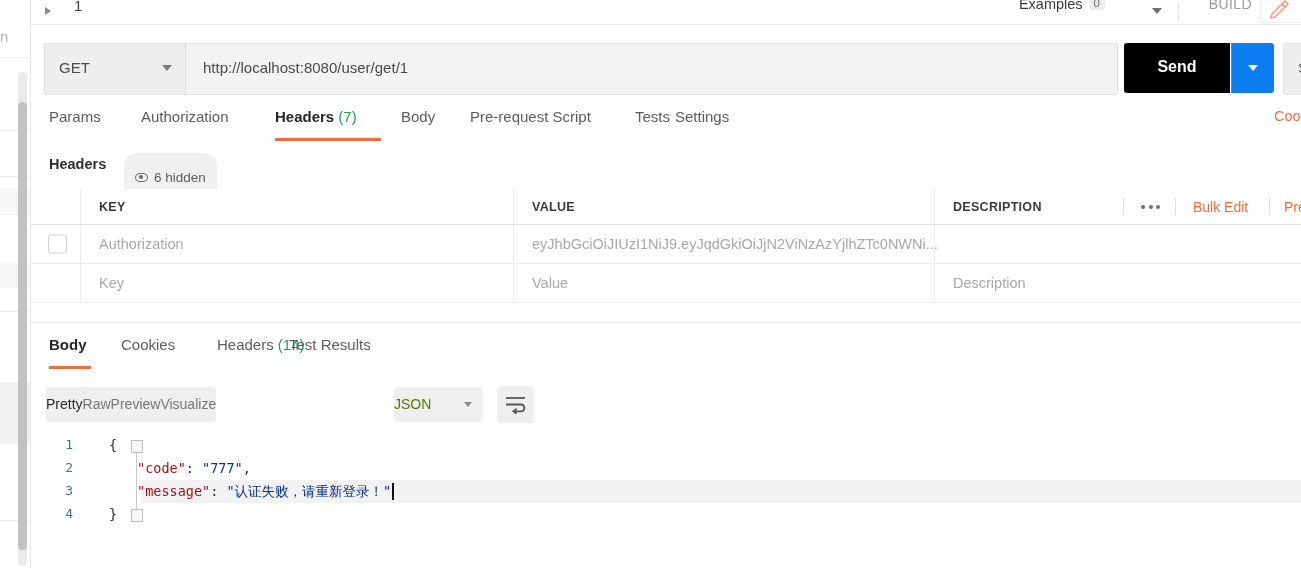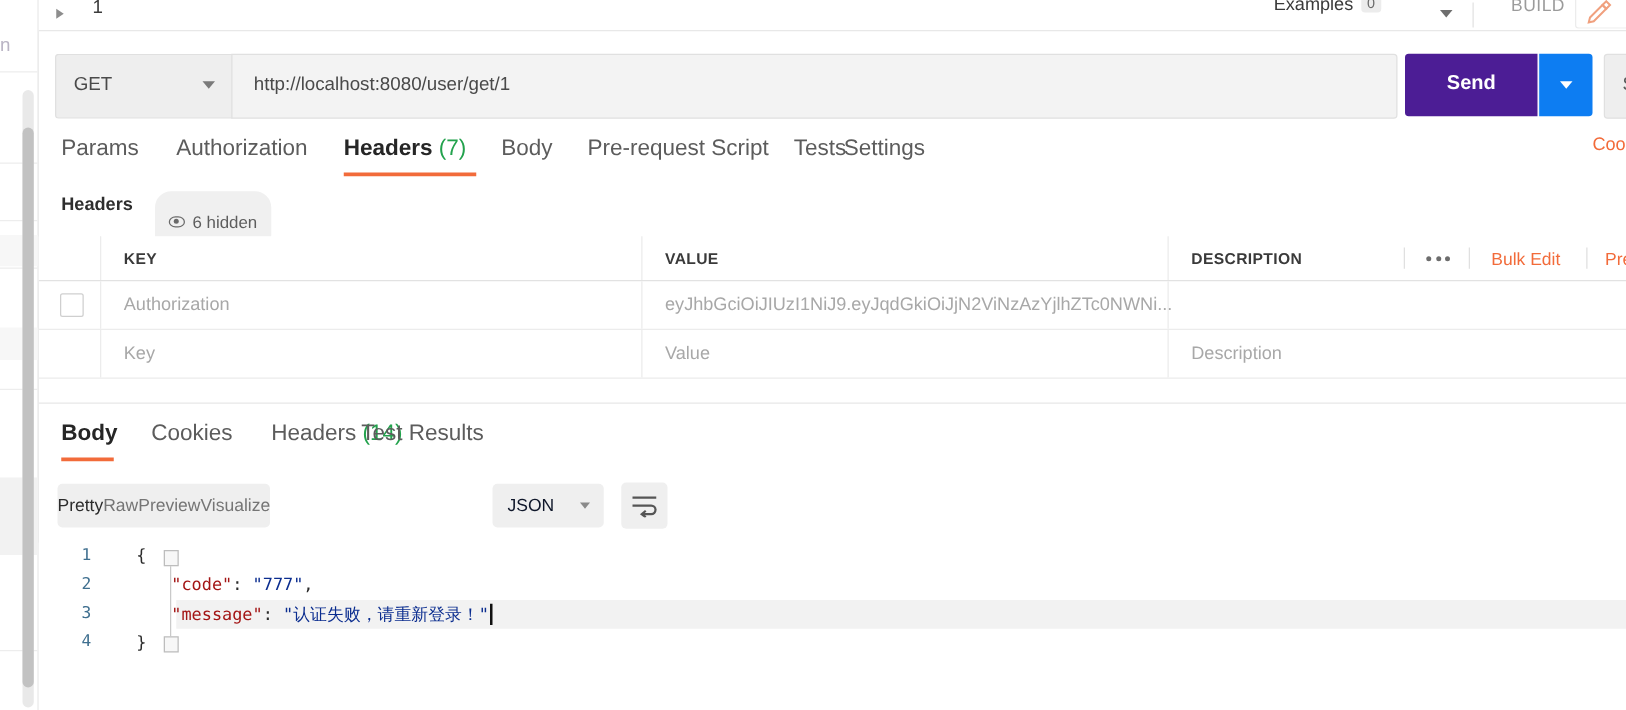--- a/index.html
+++ b/index.html
@@ -44,34 +44,34 @@
 
   
   .urlrow{position:absolute;left:44px;top:43px;height:50px;}
   .method{position:absolute;left:0;top:0;width:141px;height:50px;background:#eeeeee;
           border:1px solid #e0e0e0;border-right:none;border-radius:3px 0 0 3px;}
   .method .m-txt{position:absolute;left:14px;top:15px;font-size:15px;color:#4a4a4a;}
   .method .caret-dn{position:absolute;right:14px;top:21px;border-top-color:#7a7a7a;}
   .urlfield{position:absolute;left:141px;top:0;width:931px;height:50px;background:#f3f3f3;
             border:1px solid #e0e0e0;border-radius:0 3px 3px 0;}
   .urlfield .u-txt{position:absolute;left:17px;top:15px;font-size:15px;color:#4a4a4a;}
-  .send{position:absolute;left:1080px;top:0;width:106px;height:50px;background:#4c1d95;
+  .send{position:absolute;left:1080px;top:0;width:106px;height:50px;background:#000000;
         border-radius:3px 0 0 3px;color:#fff;}
   .send .s-txt{position:absolute;left:0;right:0;top:15px;text-align:center;font-size:16px;
                font-weight:bold;}
   .send-caret{position:absolute;left:1187px;top:0;width:42px;height:50px;background:#0d7df2;
               border-radius:0 3px 3px 0;border-left:1px solid #3a96f5;}
   .send-caret .caret-dn{position:absolute;left:16px;top:22px;border-top-color:#fff;}
   .savebtn{position:absolute;left:1239px;top:0;width:70px;height:50px;background:#eeeeee;
            border:1px solid #e0e0e0;border-radius:3px;}
   .savebtn .sv-txt{position:absolute;left:14px;top:15px;font-size:15px;color:#5a5a5a;}
 
   
   .reqtabs{position:absolute;left:31px;top:108px;right:0;height:38px;}
-  .tab{position:absolute;top:0;font-size:18px;color:#5c5c5c;cursor:pointer;text-align:right;}
+  .tab{position:absolute;top:0;font-size:15px;color:#5c5c5c;cursor:pointer;text-align:right;}
   .tab.active{color:#262626;font-weight:bold;}
   .tab .cnt{color:#23a24d;font-weight:normal;}
   .tab-underline{position:absolute;top:30px;height:3px;background:#f26b3a;}
   .cookies-link{position:absolute;right:-10px;top:0;font-size:14.5px;color:#f26b3a;}
 
   
   .subhead{position:absolute;left:49px;top:156px;font-size:14.5px;color:#2e2e2e;font-weight:bold;}
   .hidden-pill{position:absolute;left:124px;top:153px;height:24px;background:#f0f0f0;
                border-radius:13px;padding:12px 11px;display:flex;align-items:center;gap:6px;}
   .hidden-pill .ht{font-size:13.5px;color:#5d5d5d;}
@@ -120,21 +120,21 @@
   .saveresp{position:absolute;top:2px;font-size:13.5px;color:#f26b3a;}
 
   
   .fmtgrp{position:absolute;left:46px;top:387px;height:35px;background:#efefef;border-radius:4px;
           display:flex;align-items:center;}
   .fmtgrp span{font-size:14px;color:#757575;padding:0 0 0 0;}
   .fmt{padding:0 16px;line-height:35px;font-size:14px;color:#757575;}
   .fmt.active{color:#2b2b2b;}
   .jsonsel{position:absolute;left:394px;top:387px;width:89px;height:35px;background:#efefef;
            border-radius:4px;}
-  .jsonsel .js-txt{position:absolute;left:12px;top:9px;font-size:14px;color:#0f172a;}
+  .jsonsel .js-txt{position:absolute;left:0;top:9px;font-size:14px;color:#4d7c0f;}
   .jsonsel .caret-dn{position:absolute;right:11px;top:15px;border-top-color:#8a8a8a;
                      border-left-width:4.5px;border-right-width:4.5px;border-top-width:5.5px;}
   .wrapbtn{position:absolute;left:497px;top:386px;width:37px;height:37px;background:#efefef;
            border-radius:4px;}
   .wrapbtn svg{position:absolute;left:8px;top:9px;}
 
   
   .code{position:absolute;left:31px;top:434px;right:0;bottom:0;background:#fff;
         font-family:"DejaVu Sans Mono","Liberation Mono",monospace;font-size:13.5px;}
   .gutter{position:absolute;left:0;top:0;width:52px;height:100%;}

